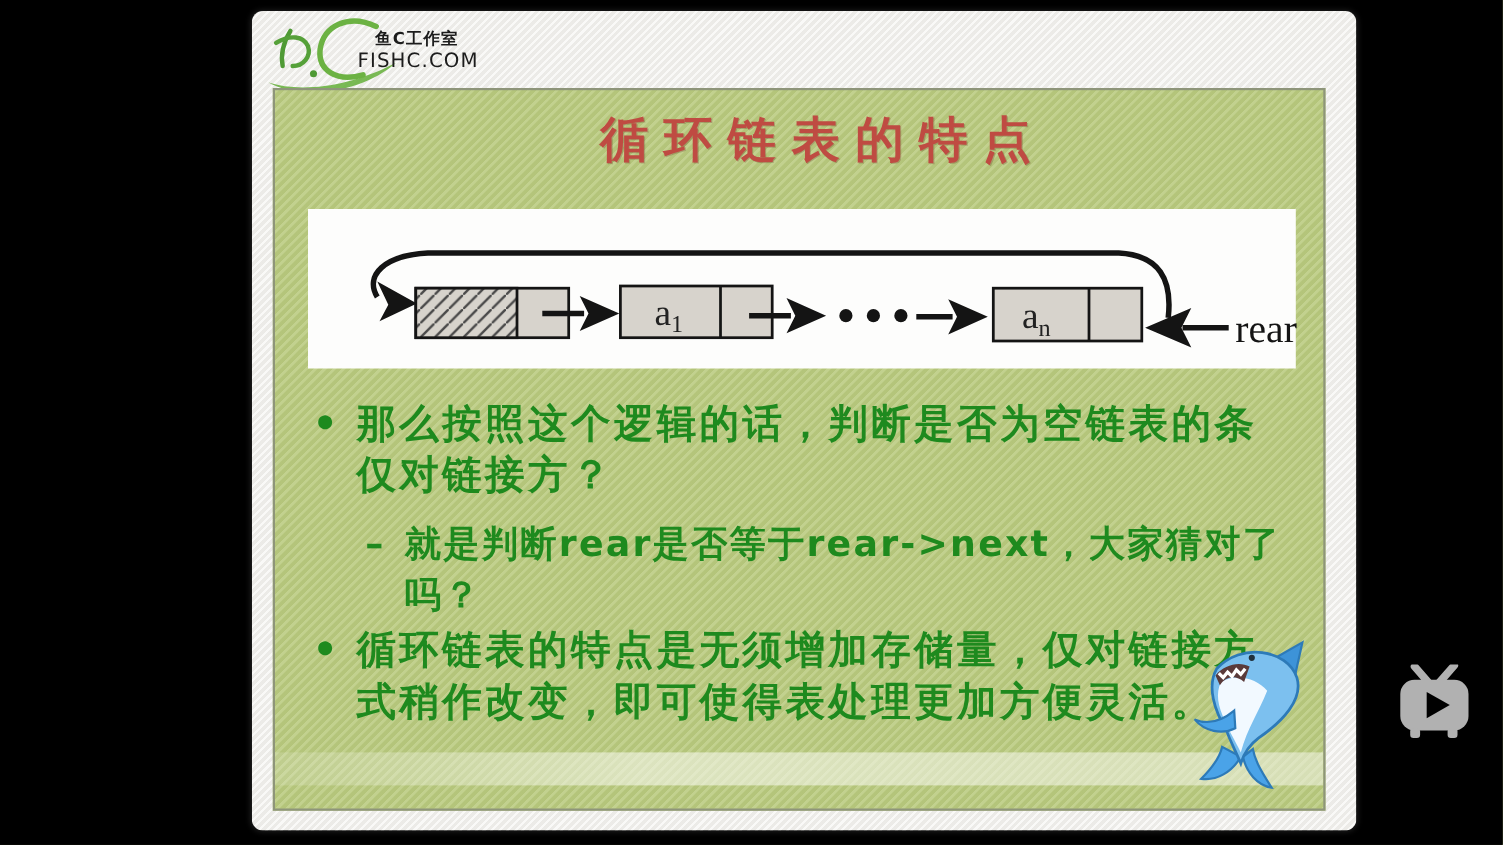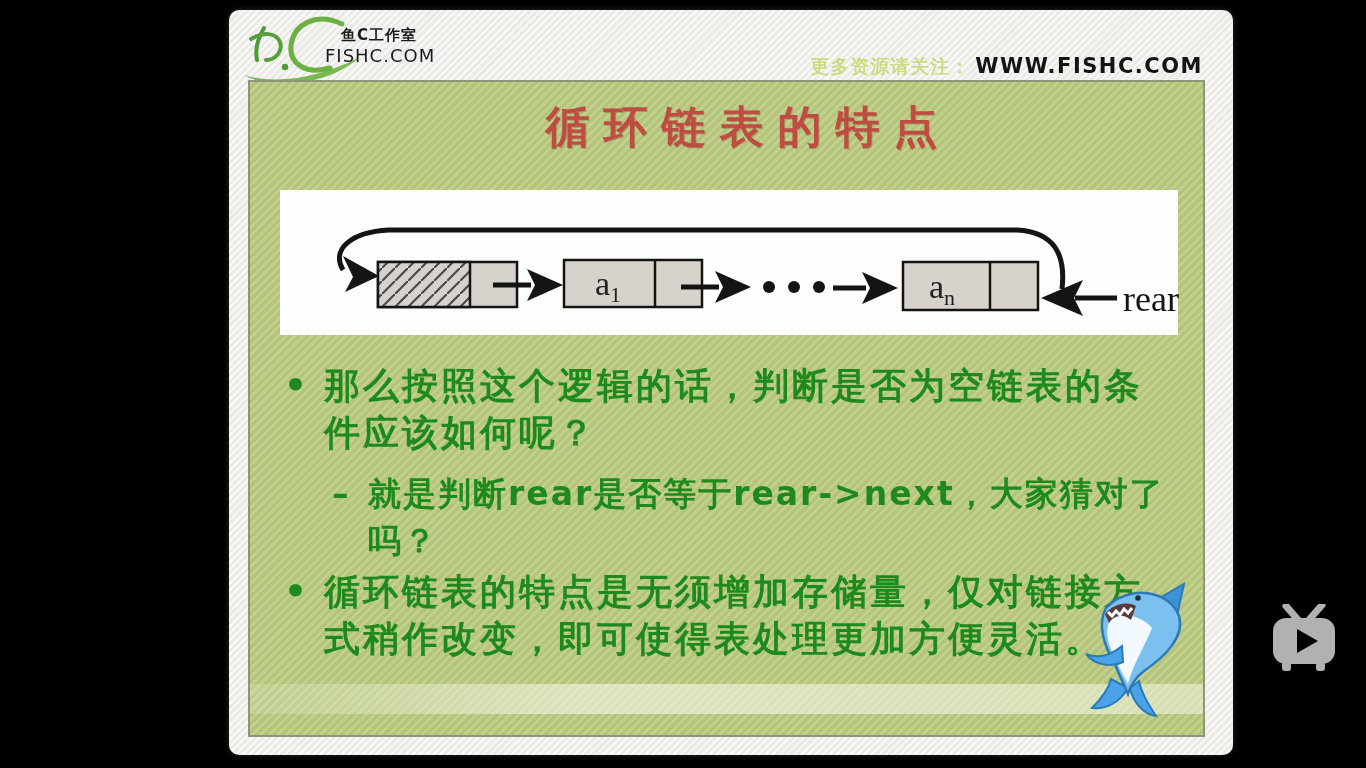--- a/index.html
+++ b/index.html
@@ -75,24 +75,20 @@
     <path d="M26 16 C 20 26 17 38 19 48" fill="none" stroke="#4f9a35" stroke-width="4" stroke-linecap="round"></path>
     <path d="M13 27 C 26 19 38 21 42 30 C 45 39 38 48 28 48" fill="none" stroke="#55a039" stroke-width="4" stroke-linecap="round"></path>
     <circle cx="47" cy="55" r="3.2" fill="#4f9a35"></circle>
     <path d="M104 12 C 78 0 56 12 53 33 C 51 52 68 63 92 56" fill="none" stroke="#6cb243" stroke-width="5" stroke-linecap="round"></path>
     <path d="M6 63 C 34 72 78 68 122 45 C 92 72 36 80 6 63 Z" fill="#6cb243" opacity="0.9"></path>
   </svg>
   <div class="logo-text">
     <div class="logo-line1">鱼C工作室</div>
     <div class="logo-line2">FISHC.COM</div>
   </div>
-  <div class="header-right">
-    <span class="promo">更多资源请关注：</span>
-    <span class="site">WWW.FISHC.COM</span>
-  </div>
 
   <div class="slide">
     <h1 class="slide-title">循环链表的特点</h1>
 
     <div class="diagram-box">
       <svg width="898" height="145" viewBox="0 0 898 145">
         <defs>
           <pattern id="hatch" patternUnits="userSpaceOnUse" width="13" height="13">
             <rect width="13" height="13" fill="#d7d3cc"></rect>
             <line x1="0" y1="13" x2="13" y2="0" stroke="#4a4a4a" stroke-width="2.2"></line>
@@ -150,21 +146,21 @@
           <line x1="758" y1="108" x2="800" y2="108" stroke="#141414" stroke-width="5"></line>
           <polygon points="724,108 766,90 757,108 766,126" fill="#141414"></polygon>
         </g>
         <text x="806" y="121" font-family="Liberation Serif, serif" font-size="36" fill="#141414">rear</text>
       </svg>
     </div>
 
     <div class="bullet b1">
       <span class="marker">•</span>
       <span class="txt">那么按照这个逻辑的话，判断是否为空链表的条
-件应该如何呢？</span>
+仅对链接方？</span>
     </div>
     <div class="bullet b2">
       <span class="marker">–</span>
       <span class="txt">就是判断rear是否等于rear-&gt;next，大家猜对了
 吗？</span>
     </div>
     <div class="bullet b3">
       <span class="marker">•</span>
       <span class="txt">循环链表的特点是无须增加存储量，仅对链接方
 式稍作改变，即可使得表处理更加方便灵活。</span>

